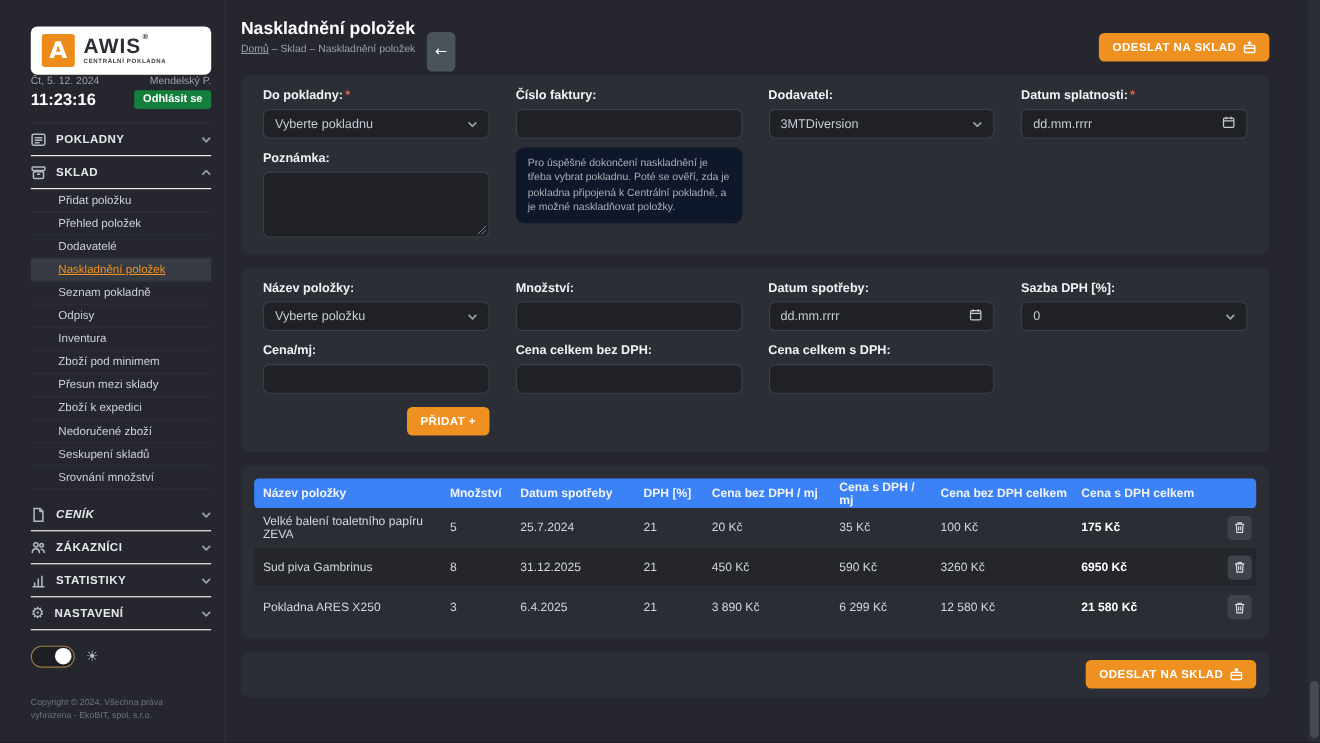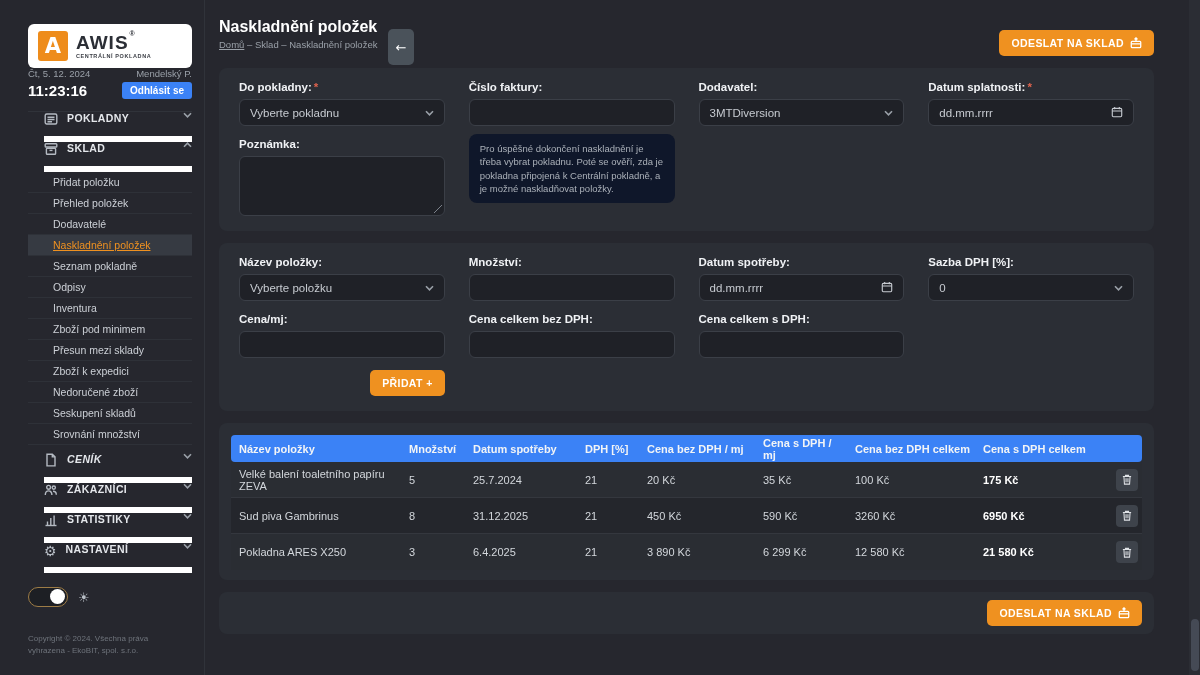--- a/index.html
+++ b/index.html
@@ -26,27 +26,27 @@
   }
   .logo-text { line-height:1; color:#2b2e35; }
   .logo-brand { font-weight:bold; font-size:19px; letter-spacing:1px; position:relative;}
   .logo-reg { font-size:7px; position:absolute; top:-3px; margin-left:1px; }
   .logo-sub { font-size:5.5px; font-weight:bold; letter-spacing:.6px; margin-top:2px; color:#3a3d44;}
   .session { }
   .session-row { display:flex; justify-content:space-between; align-items:center; }
   .session-date, .session-user { font-size:9.5px; color:#9aa0a8; }
   .session-time { font-size:15px; font-weight:bold; color:#fff; margin-top:3px; }
   .logout-btn {
-    background:#3b82f6; color:#fff; font-size:10px; font-weight:bold;
+    background:#15803d; color:#fff; font-size:10px; font-weight:bold;
     border:none; border-radius:3px; padding:3px 8px; margin-top:3px; cursor:pointer;
   }
   .nav { margin-top:12px; border-top:1px solid #30333a; }
   .nav-section {
-    display:flex; gap:9px; height:30px;
-    border-bottom:6px solid #ffffff; cursor:pointer;margin-left:16px;
+    display:flex; align-items:center; gap:9px; height:30px;
+    border-bottom:1px solid #ffffff; cursor:pointer;
   }
   .nav-section .lbl { font-size:10.5px; font-weight:bold; letter-spacing:.4px; color:#e4e7eb; flex:1; }
   .icon-svg { width:14px; height:14px; stroke:#b4bac2; fill:none; stroke-width:1.4; flex-shrink:0;}
   .chev { width:9px; height:6px; stroke:#9aa0a8; fill:none; stroke-width:1.6; }
   .submenu {}
   .submenu-item {
     display:block; font-size:10.5px; color:#ccd0d6; text-decoration:none;
     padding:4px 0 4px 25px; border-bottom:1px solid #2e3138; height:21px; cursor:pointer;
   }
   .submenu-item.active {

